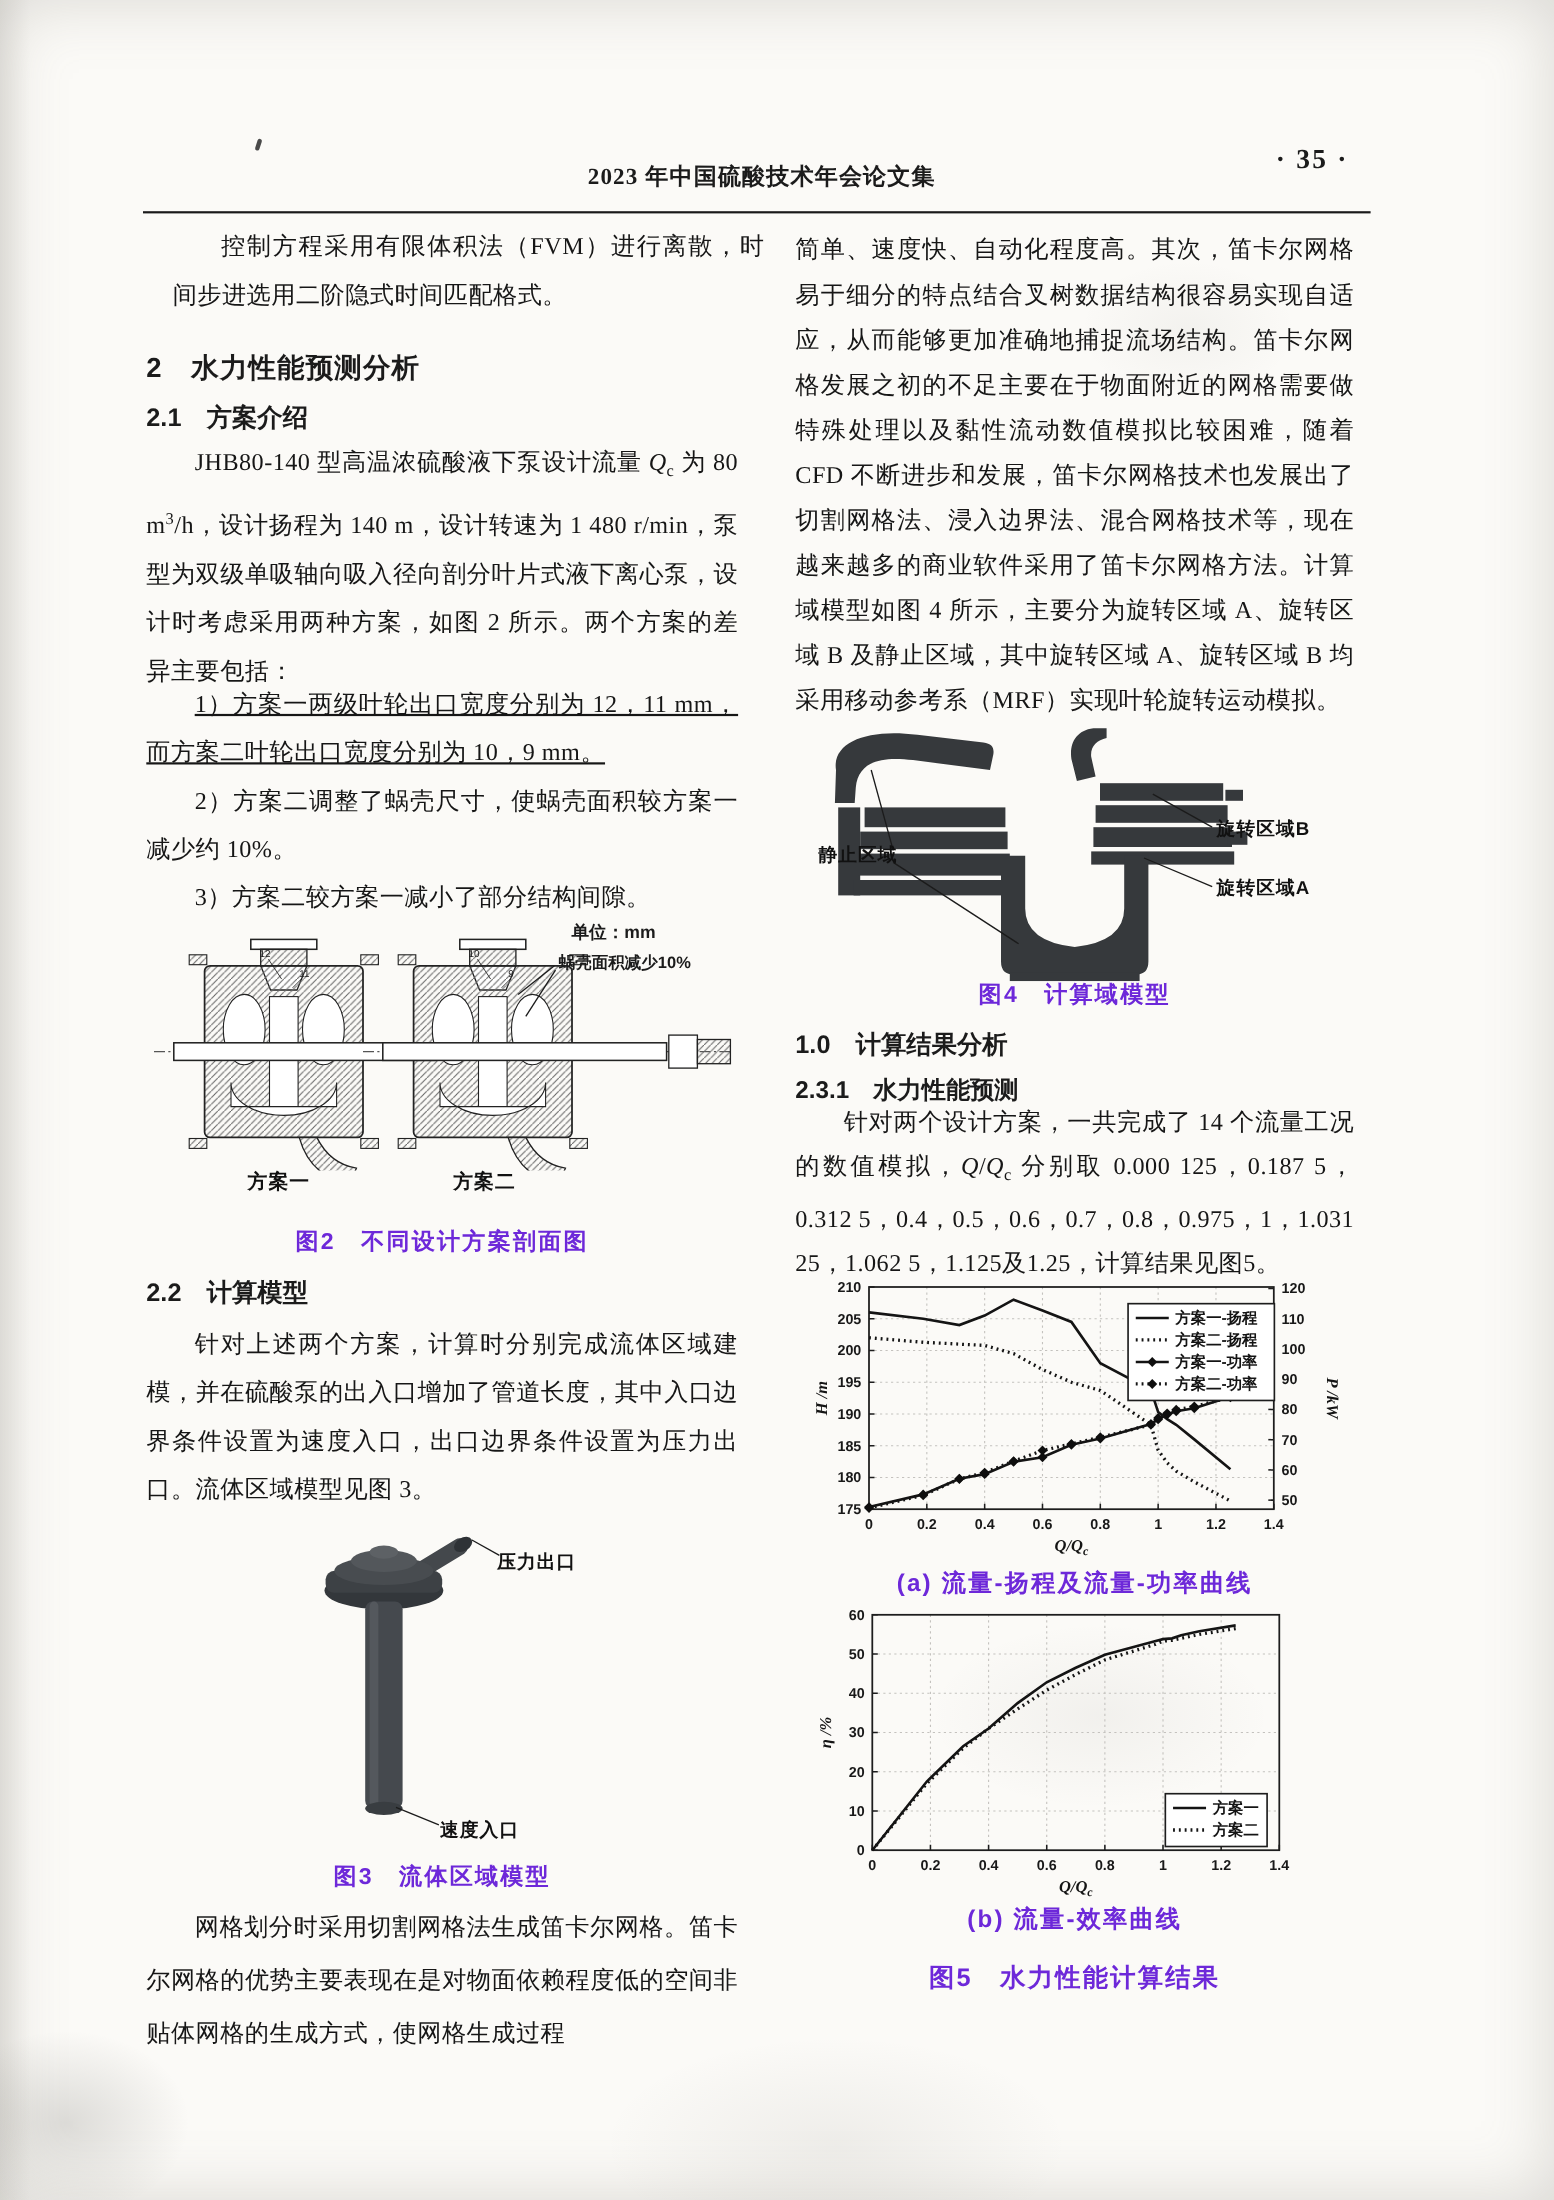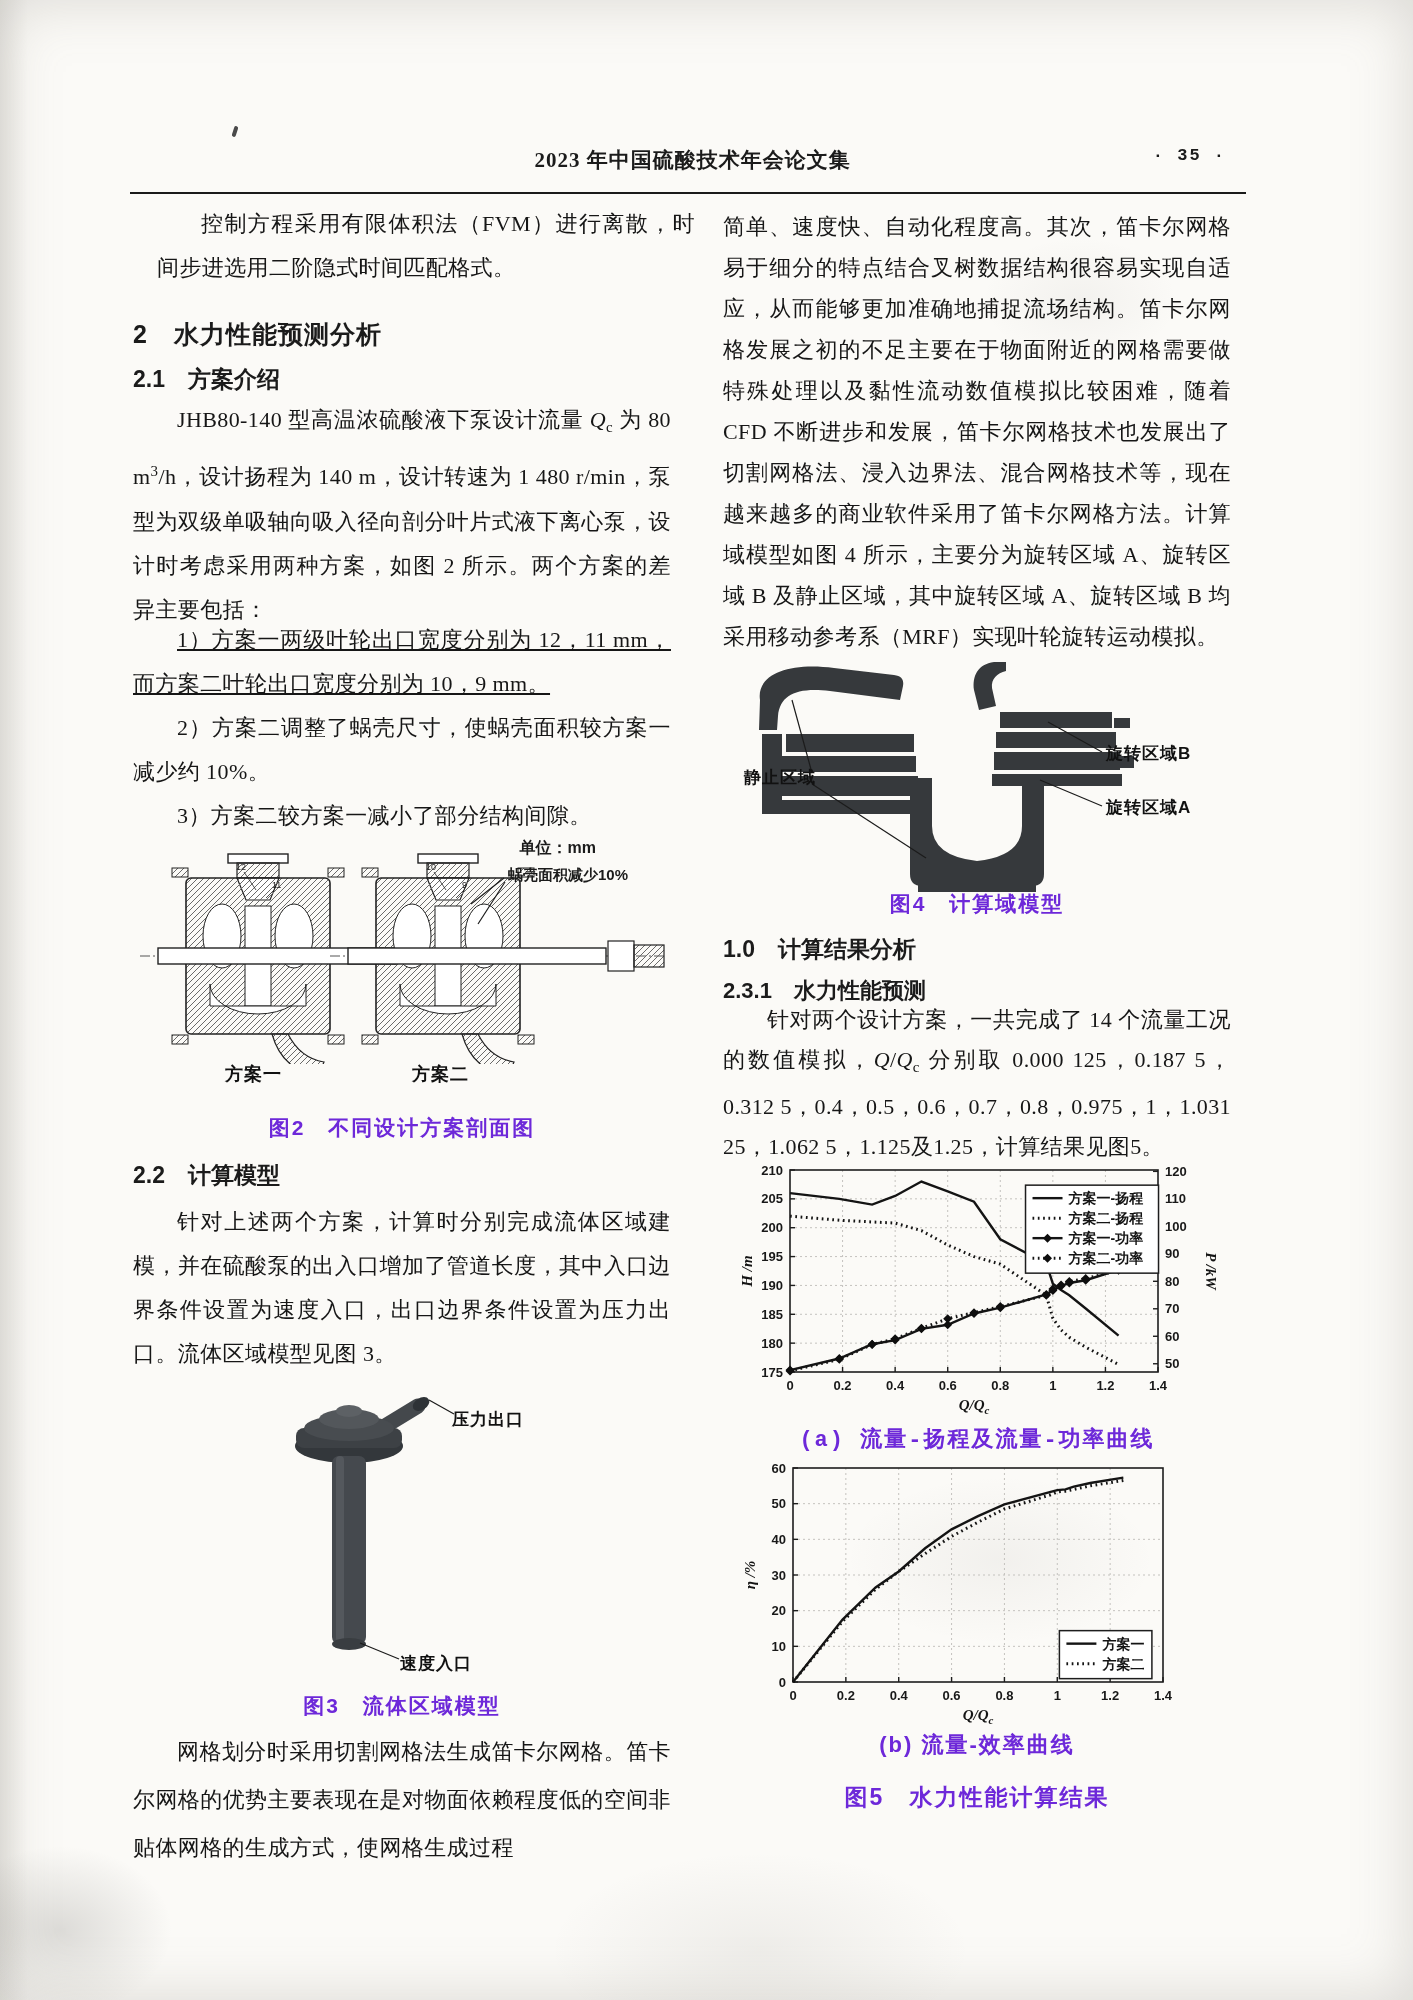--- a/index.html
+++ b/index.html
@@ -38,21 +38,21 @@
 
   <div class="abs smudge" style="left:0;top:0;width:100%;height:100%;background:
        radial-gradient(140px 90px at 1080px 300px, rgba(90,85,75,.05), transparent 70%),
        radial-gradient(220px 120px at 1000px 1560px, rgba(90,85,75,.06), transparent 70%),
        radial-gradient(300px 140px at 760px 1950px, rgba(90,85,75,.08), transparent 70%),
        radial-gradient(160px 120px at 60px 1930px, rgba(60,58,52,.16), transparent 70%),
        linear-gradient(90deg, rgba(100,95,85,.10), transparent 28px);"></div>
   <div class="abs" style="left:233px;top:126px;width:4px;height:11px;background:#4a4a4a;transform:rotate(18deg);border-radius:2px;"></div>
 
   <div class="abs ctr" style="left:0;top:146px;width:1413px;font-size:21px;font-weight:bold;letter-spacing:1px;transform:translateX(-14px);">2023 年中国硫酸技术年会论文集</div>
-  <div class="abs" style="right:187px;top:146px;font-size:17px;font-weight:bold;letter-spacing:2px;font-family:Liberation Mono, monospace;">· 35 ·</div>
+  <div class="abs" style="right:187px;top:132px;font-size:25px;font-weight:bold;letter-spacing:2px;">· 35 ·</div>
   <div class="abs rule" style="left:130px;top:192px;width:1116px;"></div>
 
   <div class="abs body-par" style="left:133px;top:202px;width:538px;margin-left:24px;">控制方程采用有限体积法（FVM）进行离散，时间步进选用二阶隐式时间匹配格式。</div>
 
   <div class="abs hei" style="left:133px;top:318px;font-size:25px;letter-spacing:1px;">2　水力性能预测分析</div>
 
   <div class="abs hei" style="left:133px;top:364px;font-size:23px;">2.1　方案介绍</div>
 
   <div class="abs body-par" style="left:133px;top:398px;width:538px;">JHB80-140 型高温浓硫酸液下泵设计流量 <i>Q</i><sub>c</sub> 为 80 m<sup>3</sup>/h，设计扬程为 140 m，设计转速为 1 480 r/min，泵型为双级单吸轴向吸入径向剖分叶片式液下离心泵，设计时考虑采用两种方案，如图 2 所示。两个方案的差异主要包括：</div>
 
@@ -289,21 +289,21 @@
       <text x="336.52" y="57.15" class="lgt">方案一-扬程</text>
       <line x1="300.52" y1="72.15" x2="330.52" y2="72.15" class="ln dotted" stroke-width="2.2"></line>
       <text x="336.52" y="77.15" class="lgt">方案二-扬程</text>
       <line x1="300.52" y1="92.15" x2="330.52" y2="92.15" class="ln solid" stroke-width="2.2"></line>
       <polygon points="315.52,87.65 320.02,92.15 315.52,96.65 311.02,92.15" class="mk"></polygon>
       <text x="336.52" y="97.15" class="lgt">方案一-功率</text>
       <line x1="300.52" y1="112.15" x2="330.52" y2="112.15" class="ln dotted" stroke-width="2.2"></line>
       <polygon points="315.52,107.65 320.02,112.15 315.52,116.65 311.02,112.15" class="mk"></polygon>
       <text x="336.52" y="117.15" class="lgt">方案二-功率</text>
     </svg>
-  <div class="abs hei cap ctr" style="left:723px;top:1424px;width:508px;font-size:22px;font-family:Liberation Mono, monospace;">(a) 流量-扬程及流量-功率曲线</div>
+  <div class="abs hei cap ctr" style="left:723px;top:1424px;width:508px;font-size:22px;">(a) 流量-扬程及流量-功率曲线</div>
 
   <svg class="abs" style="left:732px;top:1446px;" width="505" height="290" viewBox="0 0 505 290">
       <line x1="113.85714285714286" y1="22" x2="113.85714285714286" y2="236" class="grid"></line>
       <line x1="166.71428571428572" y1="22" x2="166.71428571428572" y2="236" class="grid"></line>
       <line x1="219.57142857142858" y1="22" x2="219.57142857142858" y2="236" class="grid"></line>
       <line x1="272.42857142857144" y1="22" x2="272.42857142857144" y2="236" class="grid"></line>
       <line x1="325.2857142857143" y1="22" x2="325.2857142857143" y2="236" class="grid"></line>
       <line x1="378.14285714285717" y1="22" x2="378.14285714285717" y2="236" class="grid"></line>
       <line x1="61" y1="200.33333333333334" x2="431" y2="200.33333333333334" class="grid"></line>
       <line x1="61" y1="164.66666666666669" x2="431" y2="164.66666666666669" class="grid"></line>

